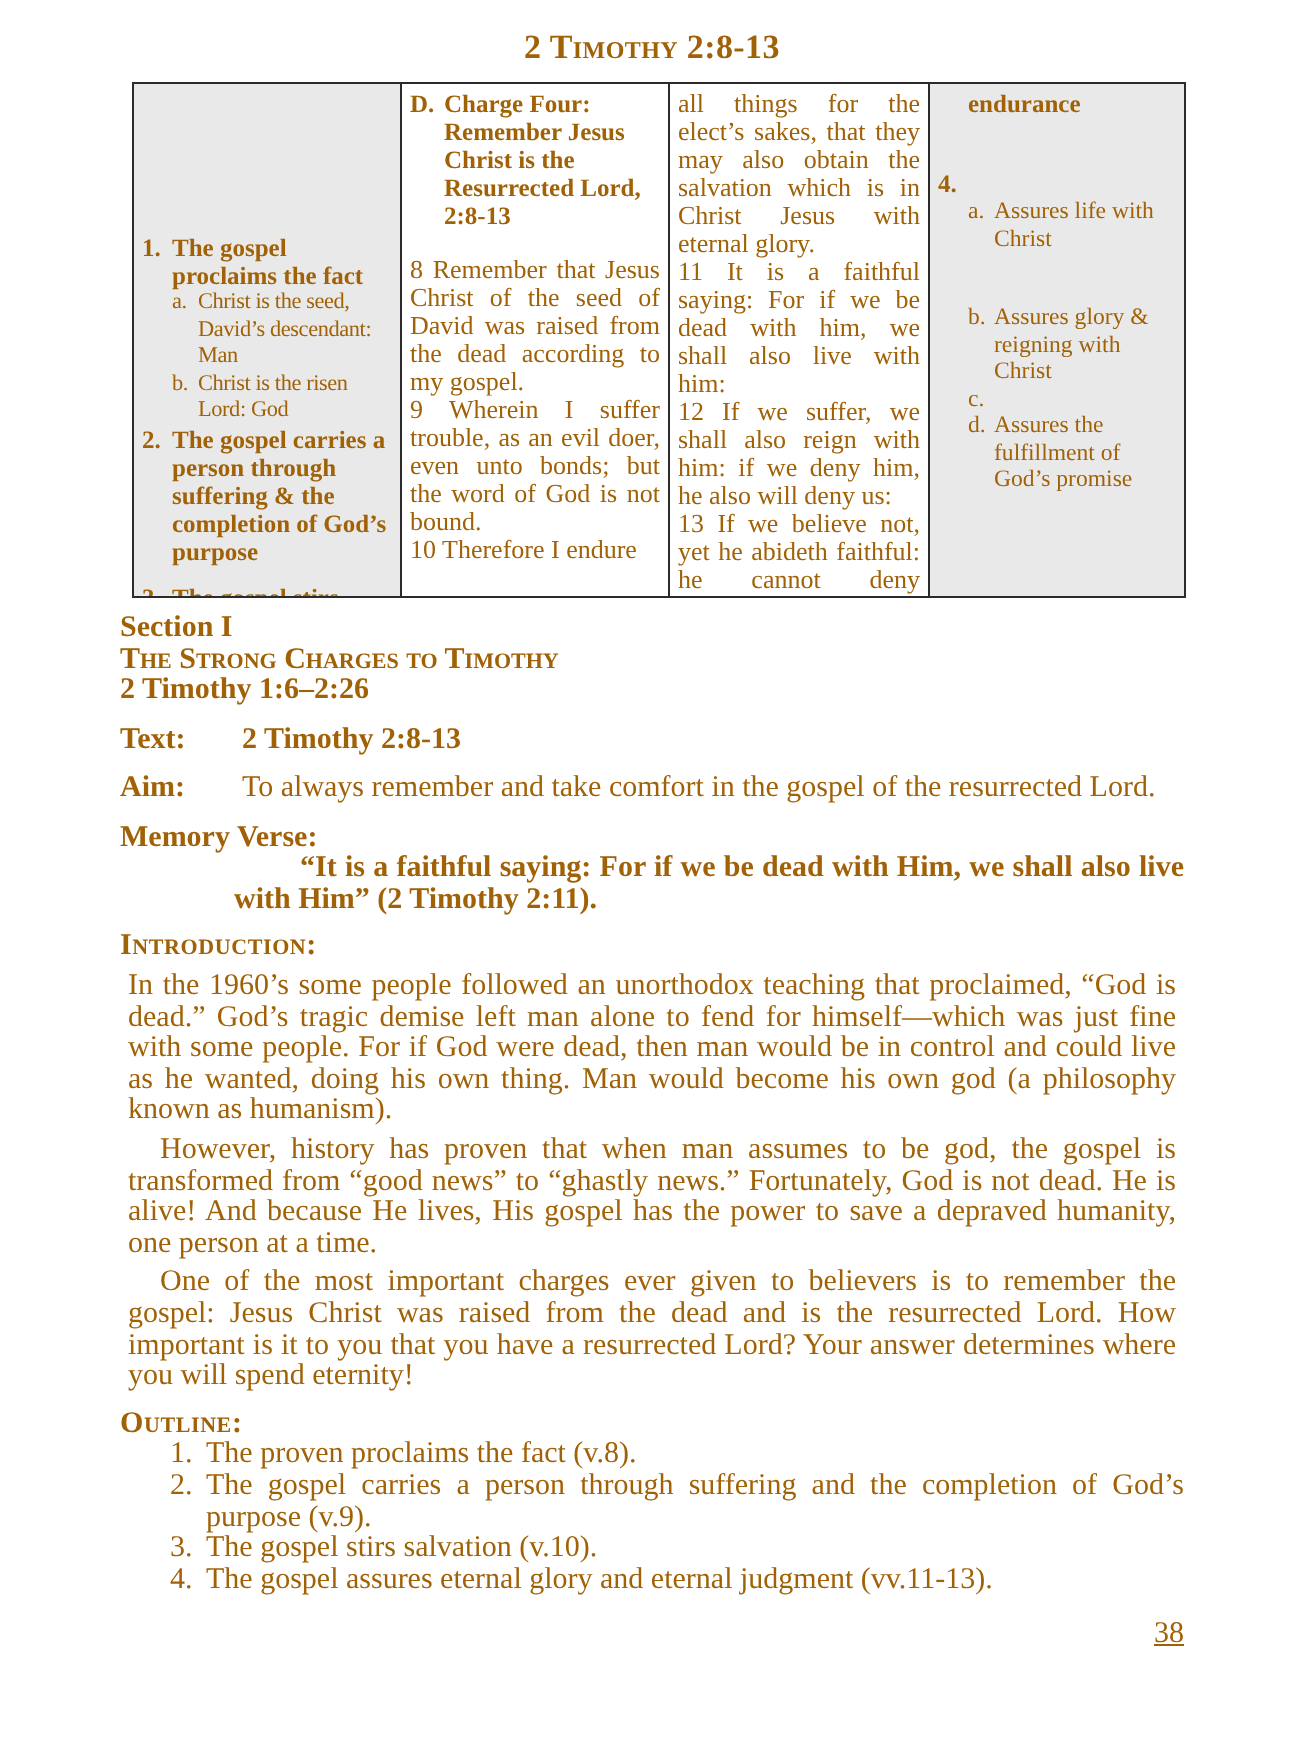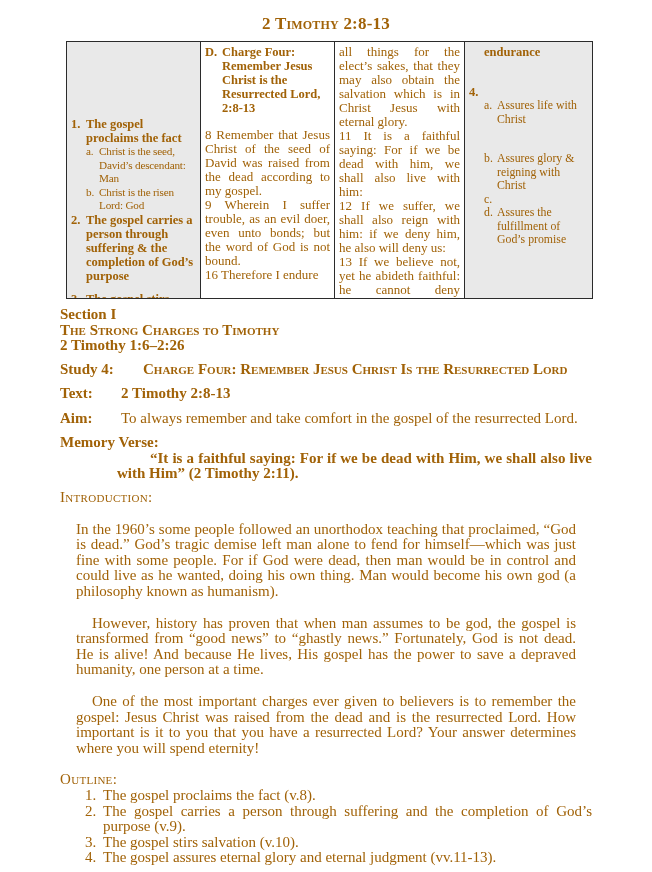--- a/index.html
+++ b/index.html
@@ -42,22 +42,22 @@
   .section-head{margin-top:8px;text-align:left;font-weight:700;font-size:15px;line-height:15.5px;}
   .labeled{position:relative;}
   .lbl{position:absolute;left:0;top:0;font-weight:700;white-space:nowrap;}
   .study{margin-top:8px;padding-left:83px;font-weight:700;}
   .textrow{margin-top:9px;padding-left:61px;font-weight:700;}
   .aim{margin-top:9px;padding-left:61px;}
   .memory{margin-top:9px;}
   .memory-label{font-weight:700;}
   .memory-verse{font-weight:700;margin:0 0 0 57px;text-indent:33px;text-align:justify;}
   .intro{margin-top:8px;}
-  .sec-label{font-weight:400;letter-spacing:.3px;}
-  .para{margin:16px;text-align:justify;}
+  .sec-label{font-weight:700;letter-spacing:.3px;}
+  .para{margin:4px;text-align:justify;}
   .para.ind{text-indent:16px;}
   .outline-sec{margin-top:8px;}
   .ol-item{display:flex;margin-left:25px;}
   .ol-item .m{flex:none;width:18px;}
   .ol-item .t{flex:1;text-align:justify;}
   .page-num{margin-top:12px;text-align:right;font-size:15px;text-decoration:underline;}
 </style>
 </head>
 <body>
 
@@ -91,21 +91,21 @@
       </div>
     </div>
 
     <div class="cell col2">
       <div class="o-item heading">
         <span class="m">D.</span>
         <span class="t">Charge Four: Remember Jesus Christ is the Resurrected Lord, 2:8-13</span>
       </div>
       <p class="verse first">8 Remember that Jesus Christ of the seed of David was raised from the dead according to my gospel.</p>
       <p class="verse">9 Wherein I suffer trouble, as an evil doer, even unto bonds; but the word of God is not bound.</p>
-      <p class="verse">16 Therefore I endure</p>
+      <p class="verse">10 Therefore I endure</p>
     </div>
 
     <div class="cell col3">
       <p class="verse">all things for the elect’s sakes, that they may also obtain the salvation which is in Christ Jesus with eternal glory.</p>
       <p class="verse">11 It is a faithful saying: For if we be dead with him, we shall also live with him:</p>
       <p class="verse">12 If we suffer, we shall also reign with him: if we deny him, he also will deny us:</p>
       <p class="verse">13 If we believe not, yet he abideth faithful: he cannot deny himself.</p>
     </div>
 
     <div class="cell shaded col4">
@@ -132,24 +132,20 @@
   </div>
 
   <div class="body-copy">
 
     <div class="section-head">
       <div>Section I</div>
       <div class="sc">The Strong Charges to Timothy</div>
       <div>2 Timothy 1:6–2:26</div>
     </div>
 
-    <div class="labeled study">
-      <span class="lbl">Study 4:</span>
-      <span class="sc">Charge Four: Remember Jesus Christ Is the Resurrected Lord</span>
-    </div>
 
     <div class="labeled textrow">
       <span class="lbl">Text:</span>
       <span>2 Timothy 2:8-13</span>
     </div>
 
     <div class="labeled aim">
       <span class="lbl">Aim:</span>
       <span>To always remember and take comfort in the gospel of the resurrected Lord.</span>
     </div>
@@ -163,21 +159,21 @@
       <div class="sec-label sc">Introduction:</div>
       <p class="para">In the 1960’s some people followed an unorthodox teaching that proclaimed, “God is dead.” God’s tragic demise left man alone to fend for himself—which was just fine with some people. For if God were dead, then man would be in control and could live as he wanted, doing his own thing. Man would become his own god (a philosophy known as humanism).</p>
       <p class="para ind">However, history has proven that when man assumes to be god, the gospel is transformed from “good news” to “ghastly news.” Fortunately, God is not dead. He is alive! And because He lives, His gospel has the power to save a depraved humanity, one person at a time.</p>
       <p class="para ind">One of the most important charges ever given to believers is to remember the gospel: Jesus Christ was raised from the dead and is the resurrected Lord. How important is it to you that you have a resurrected Lord? Your answer determines where you will spend eternity!</p>
     </div>
 
     <div class="outline-sec">
       <div class="sec-label sc">Outline:</div>
       <div class="ol-item">
         <span class="m">1.</span>
-        <span class="t">The gospel proclaims the fact (v.8).</span>
+        <span class="t">The proven proclaims the fact (v.8).</span>
       </div>
       <div class="ol-item">
         <span class="m">2.</span>
         <span class="t">The gospel carries a person through suffering and the completion of God’s purpose (v.9).</span>
       </div>
       <div class="ol-item">
         <span class="m">3.</span>
         <span class="t">The gospel stirs salvation (v.10).</span>
       </div>
       <div class="ol-item">

